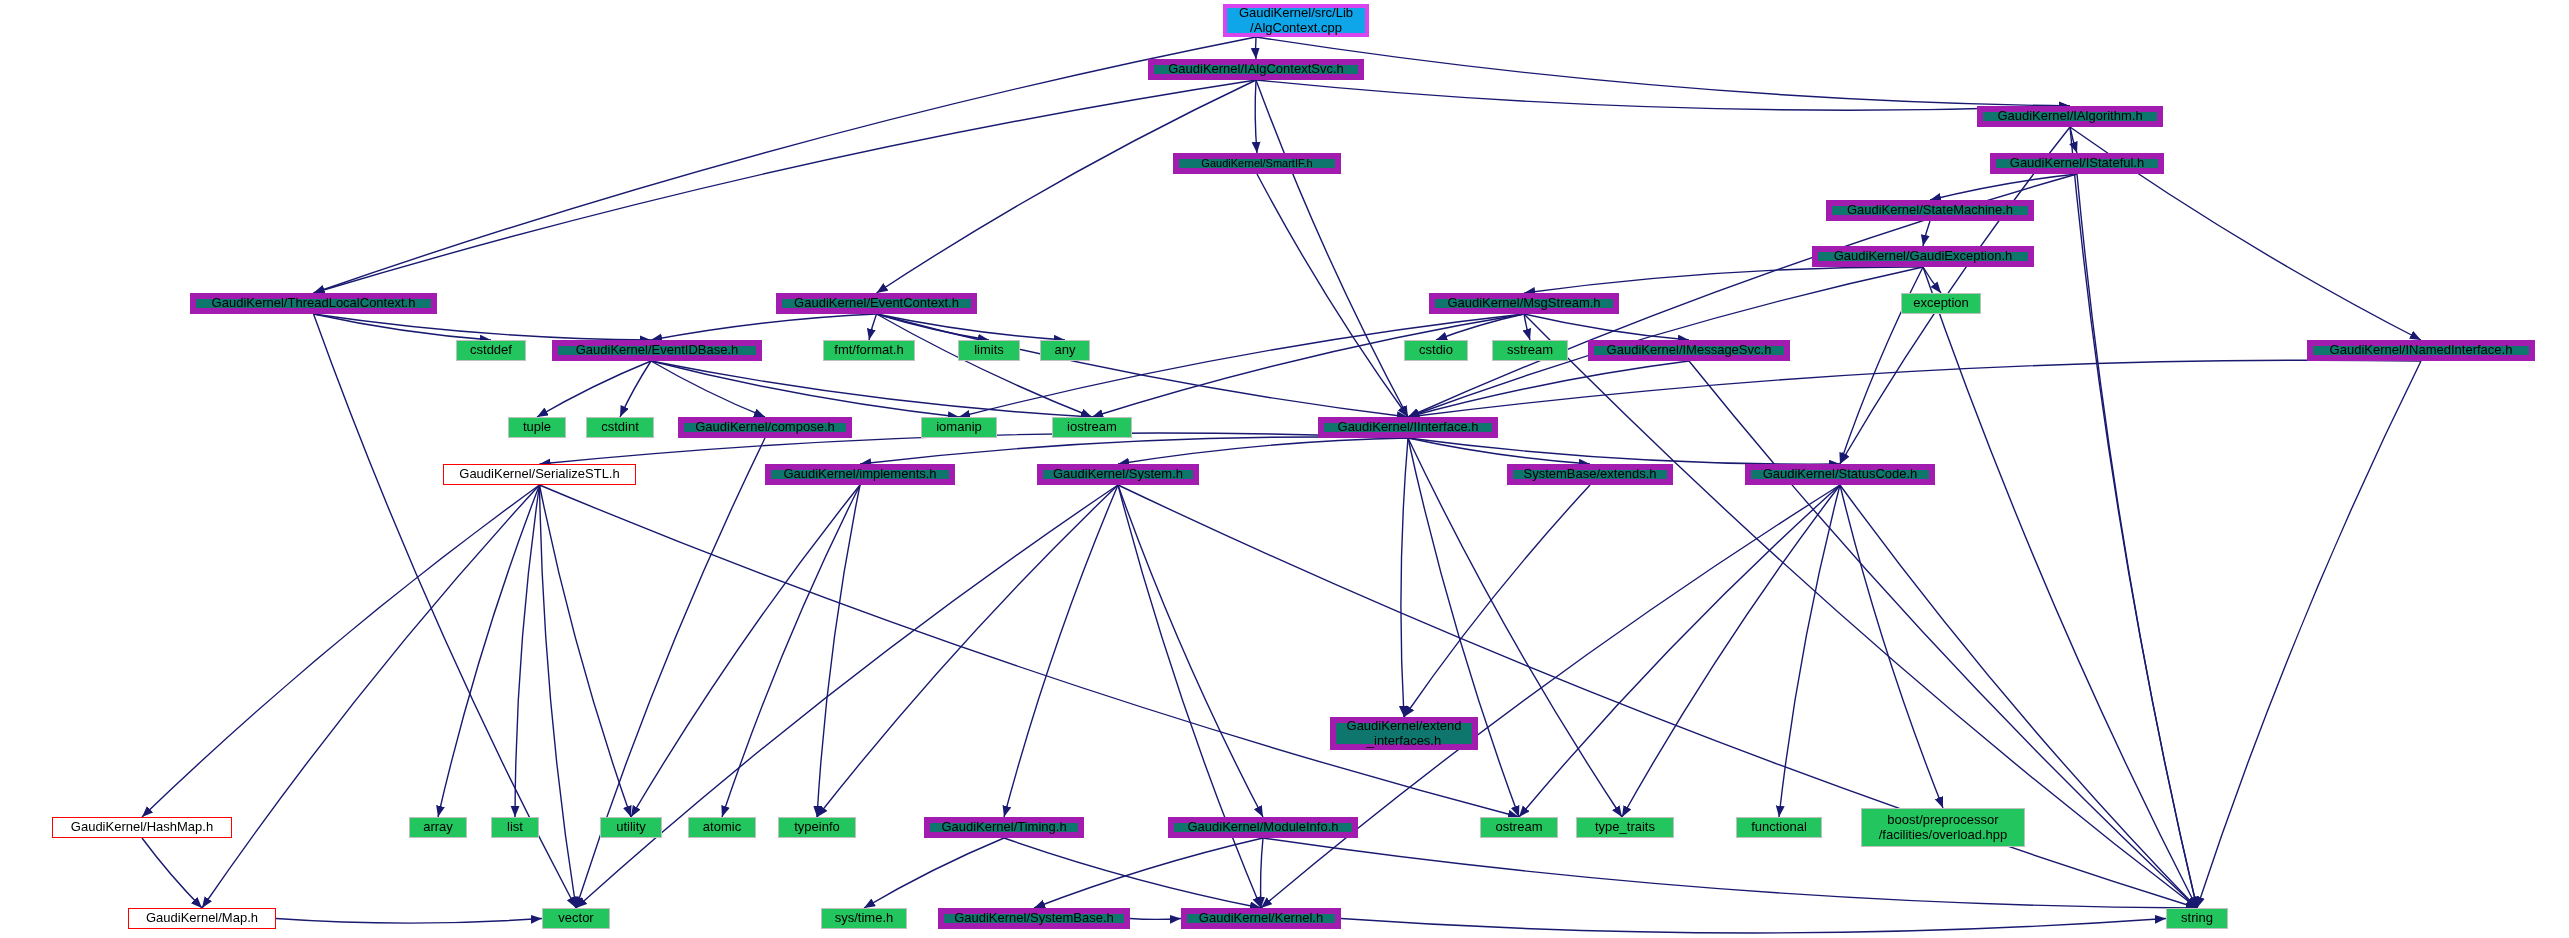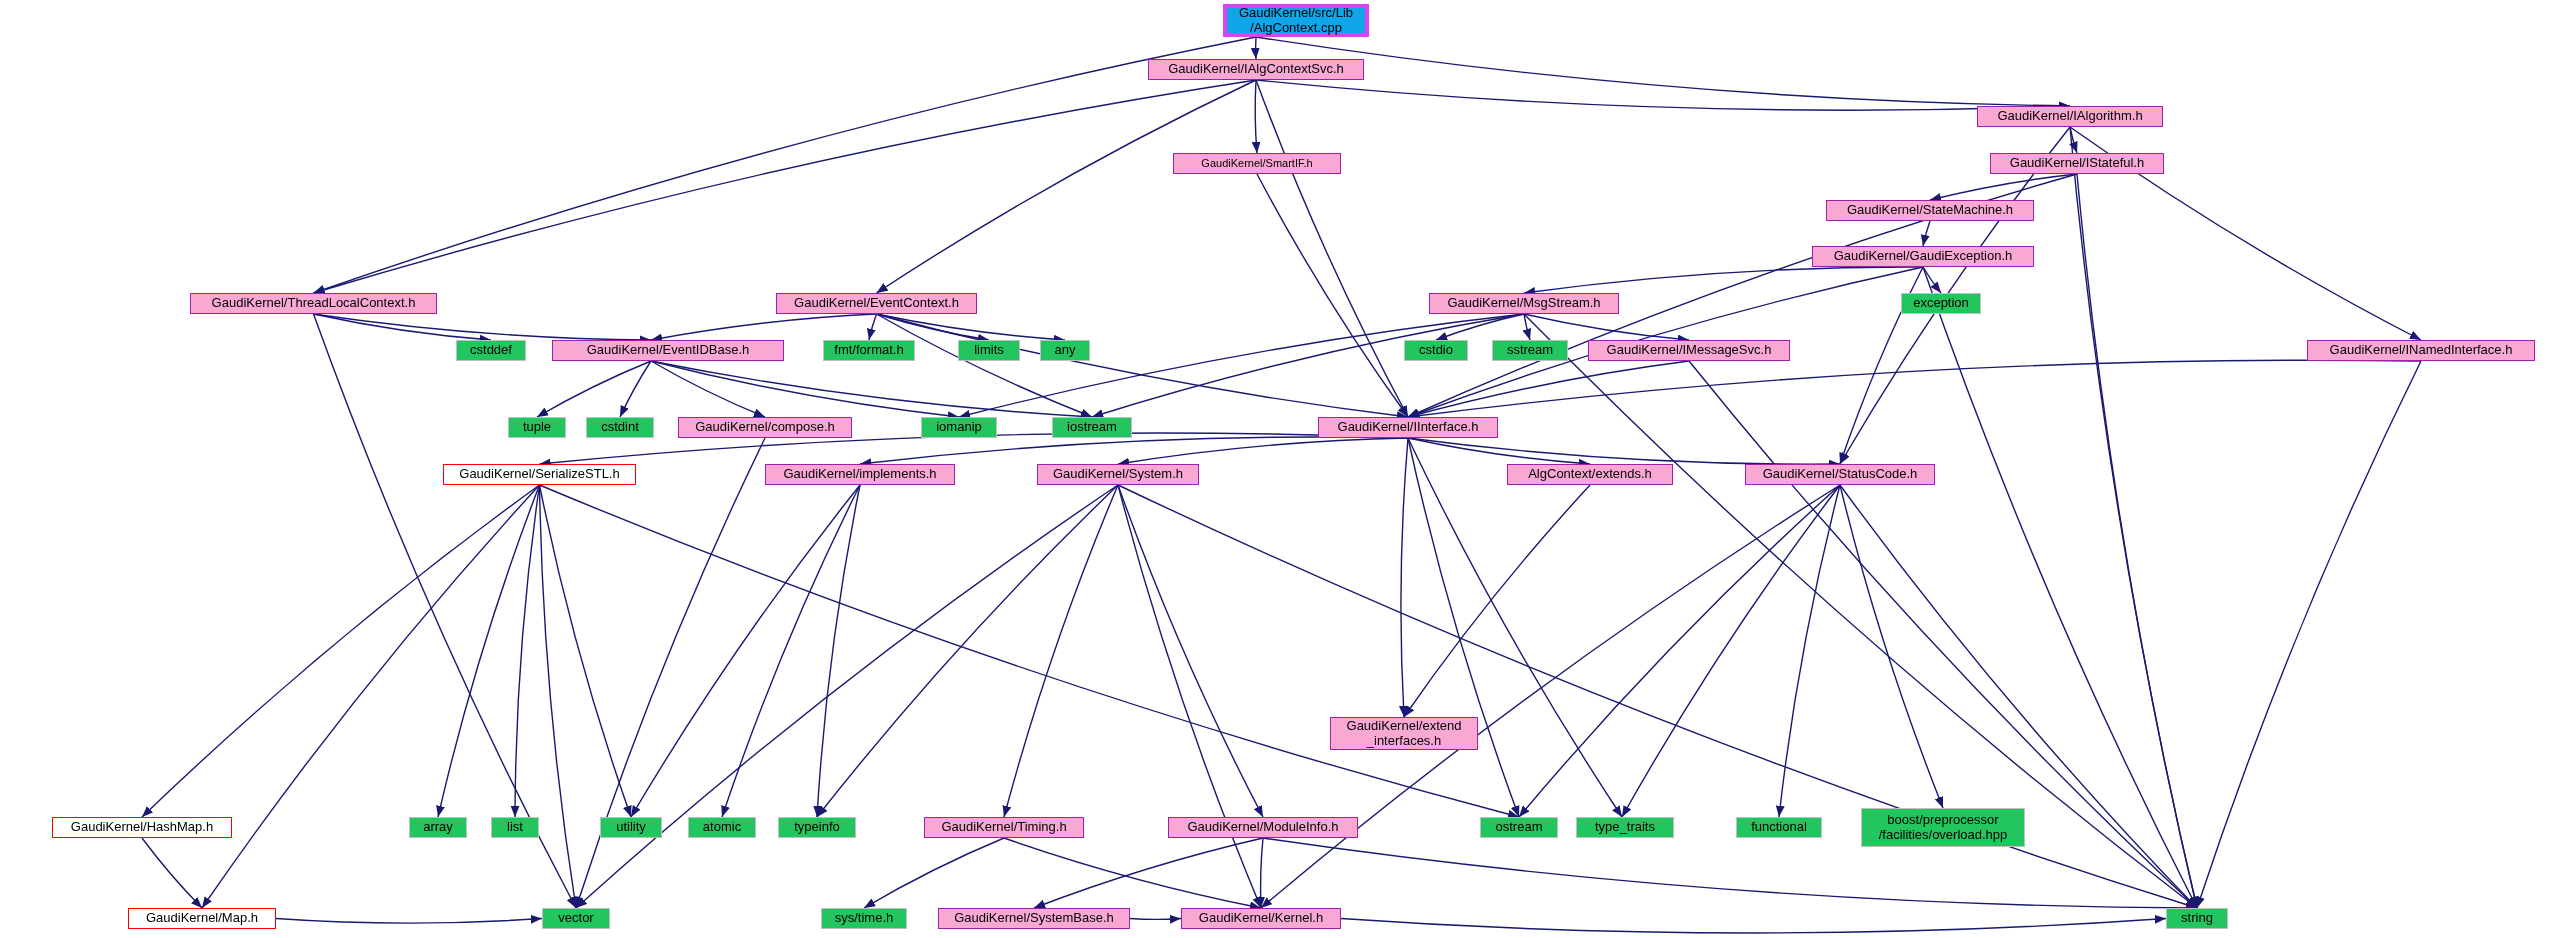--- a/index.html
+++ b/index.html
@@ -2,21 +2,21 @@
 <html><head>
 <meta charset="utf-8">
 <style>
   html,body{margin:0;padding:0;background:#ffffff;}
   body{font-family:"Liberation Sans","DejaVu Sans",sans-serif;}
   #graph-root{position:relative;width:2569px;height:938px;background:#fff;overflow:hidden;}
   svg.edges{position:absolute;left:0;top:0;width:2569px;height:938px;pointer-events:none;}
   .node{position:absolute;box-sizing:border-box;display:flex;align-items:center;justify-content:center;
         text-align:center;line-height:1.08;white-space:pre;}
   .node.sys{border:1px solid #c0c0c0;background:#22c55e;color:#000;}
-  .node.hdr{border:1px solid #a21caf;background:#f9a8d4;color:#000;}
+  .node.hdr{border:6px solid #a21caf;background:#0f766e;color:#000;}
   .node.root{border:4px solid #d946ef;background:#0ea5e9;color:#000;margin-left:40px;}
   .node.red{border:1px solid #ff0000;background:#ffffff;color:#000;align-items:center;}
   .node-label{display:block;}
 </style>
 </head>
 <body>
 
 <div id="graph-root">
   <svg class="edges" viewBox="0 0 2569 938">
     <defs>
@@ -122,39 +122,39 @@
       <div class="node hdr" style="left: 1173px; top: 153px; width: 168px; height: 21px; font-size: 11px;"><span class="node-label">GaudiKernel/SmartIF.h</span></div>
       <div class="node hdr" style="left: 1990px; top: 153px; width: 174px; height: 21px; font-size: 13px;"><span class="node-label">GaudiKernel/IStateful.h</span></div>
       <div class="node hdr" style="left: 1826px; top: 200px; width: 208px; height: 21px; font-size: 13px;"><span class="node-label">GaudiKernel/StateMachine.h</span></div>
       <div class="node hdr" style="left: 1812px; top: 246px; width: 222px; height: 21px; font-size: 13px;"><span class="node-label">GaudiKernel/GaudiException.h</span></div>
       <div class="node hdr" style="left: 190px; top: 293px; width: 247px; height: 21px; font-size: 13px;"><span class="node-label">GaudiKernel/ThreadLocalContext.h</span></div>
       <div class="node hdr" style="left: 776px; top: 293px; width: 201px; height: 21px; font-size: 13px;"><span class="node-label">GaudiKernel/EventContext.h</span></div>
       <div class="node hdr" style="left: 1429px; top: 293px; width: 190px; height: 21px; font-size: 13px;"><span class="node-label">GaudiKernel/MsgStream.h</span></div>
       <div class="node sys" style="left: 1901px; top: 293px; width: 80px; height: 21px; font-size: 13px;"><span class="node-label">exception</span></div>
       <div class="node hdr" style="left: 2307px; top: 340px; width: 228px; height: 21px; font-size: 13px;"><span class="node-label">GaudiKernel/INamedInterface.h</span></div>
       <div class="node sys" style="left: 456px; top: 340px; width: 70px; height: 21px; font-size: 13px;"><span class="node-label">cstddef</span></div>
-      <div class="node hdr" style="left: 552px; top: 340px; width: 232px; height: 21px; font-size: 13px;"><span class="node-label">GaudiKernel/EventIDBase.h</span></div>
+      <div class="node hdr" style="left: 552px; top: 340px; width: 210px; height: 21px; font-size: 13px;"><span class="node-label">GaudiKernel/EventIDBase.h</span></div>
       <div class="node sys" style="left: 823px; top: 340px; width: 92px; height: 21px; font-size: 13px;"><span class="node-label">fmt/format.h</span></div>
       <div class="node sys" style="left: 958px; top: 340px; width: 62px; height: 21px; font-size: 13px;"><span class="node-label">limits</span></div>
       <div class="node sys" style="left: 1040px; top: 340px; width: 50px; height: 21px; font-size: 13px;"><span class="node-label">any</span></div>
       <div class="node sys" style="left: 1404px; top: 340px; width: 64px; height: 21px; font-size: 13px;"><span class="node-label">cstdio</span></div>
       <div class="node sys" style="left: 1492px; top: 340px; width: 76px; height: 21px; font-size: 13px;"><span class="node-label">sstream</span></div>
       <div class="node hdr" style="left: 1588px; top: 340px; width: 202px; height: 21px; font-size: 13px;"><span class="node-label">GaudiKernel/IMessageSvc.h</span></div>
       <div class="node sys" style="left: 508px; top: 417px; width: 58px; height: 21px; font-size: 13px;"><span class="node-label">tuple</span></div>
       <div class="node sys" style="left: 586px; top: 417px; width: 68px; height: 21px; font-size: 13px;"><span class="node-label">cstdint</span></div>
       <div class="node hdr" style="left: 678px; top: 417px; width: 174px; height: 21px; font-size: 13px;"><span class="node-label">GaudiKernel/compose.h</span></div>
       <div class="node sys" style="left: 921px; top: 417px; width: 76px; height: 21px; font-size: 13px;"><span class="node-label">iomanip</span></div>
       <div class="node sys" style="left: 1052px; top: 417px; width: 80px; height: 21px; font-size: 13px;"><span class="node-label">iostream</span></div>
       <div class="node hdr" style="left: 1318px; top: 417px; width: 180px; height: 21px; font-size: 13px;"><span class="node-label">GaudiKernel/IInterface.h</span></div>
       <div class="node red" style="left: 443px; top: 464px; width: 193px; height: 21px; font-size: 13px;"><span class="node-label">GaudiKernel/SerializeSTL.h</span></div>
       <div class="node hdr" style="left: 765px; top: 464px; width: 190px; height: 21px; font-size: 13px;"><span class="node-label">GaudiKernel/implements.h</span></div>
       <div class="node hdr" style="left: 1037px; top: 464px; width: 162px; height: 21px; font-size: 13px;"><span class="node-label">GaudiKernel/System.h</span></div>
       <div class="node hdr" style="left: 1330px; top: 717px; width: 148px; height: 33px; font-size: 13px;"><span class="node-label">GaudiKernel/extend
 _interfaces.h</span></div>
-      <div class="node hdr" style="left: 1507px; top: 464px; width: 166px; height: 21px; font-size: 13px;"><span class="node-label">AlgContext/extends.h</span></div>
+      <div class="node hdr" style="left: 1507px; top: 464px; width: 166px; height: 21px; font-size: 13px;"><span class="node-label">SystemBase/extends.h</span></div>
       <div class="node hdr" style="left: 1745px; top: 464px; width: 190px; height: 21px; font-size: 13px;"><span class="node-label">GaudiKernel/StatusCode.h</span></div>
       <div class="node red" style="left: 52px; top: 817px; width: 180px; height: 21px; font-size: 13px;"><span class="node-label">GaudiKernel/HashMap.h</span></div>
       <div class="node sys" style="left: 409px; top: 817px; width: 58px; height: 21px; font-size: 13px;"><span class="node-label">array</span></div>
       <div class="node sys" style="left: 491px; top: 817px; width: 48px; height: 21px; font-size: 13px;"><span class="node-label">list</span></div>
       <div class="node sys" style="left: 600px; top: 817px; width: 62px; height: 21px; font-size: 13px;"><span class="node-label">utility</span></div>
       <div class="node sys" style="left: 688px; top: 817px; width: 68px; height: 21px; font-size: 13px;"><span class="node-label">atomic</span></div>
       <div class="node sys" style="left: 778px; top: 817px; width: 78px; height: 21px; font-size: 13px;"><span class="node-label">typeinfo</span></div>
       <div class="node hdr" style="left: 924px; top: 817px; width: 160px; height: 21px; font-size: 13px;"><span class="node-label">GaudiKernel/Timing.h</span></div>
       <div class="node hdr" style="left: 1168px; top: 817px; width: 190px; height: 21px; font-size: 13px;"><span class="node-label">GaudiKernel/ModuleInfo.h</span></div>
       <div class="node sys" style="left: 1480px; top: 817px; width: 78px; height: 21px; font-size: 13px;"><span class="node-label">ostream</span></div>

